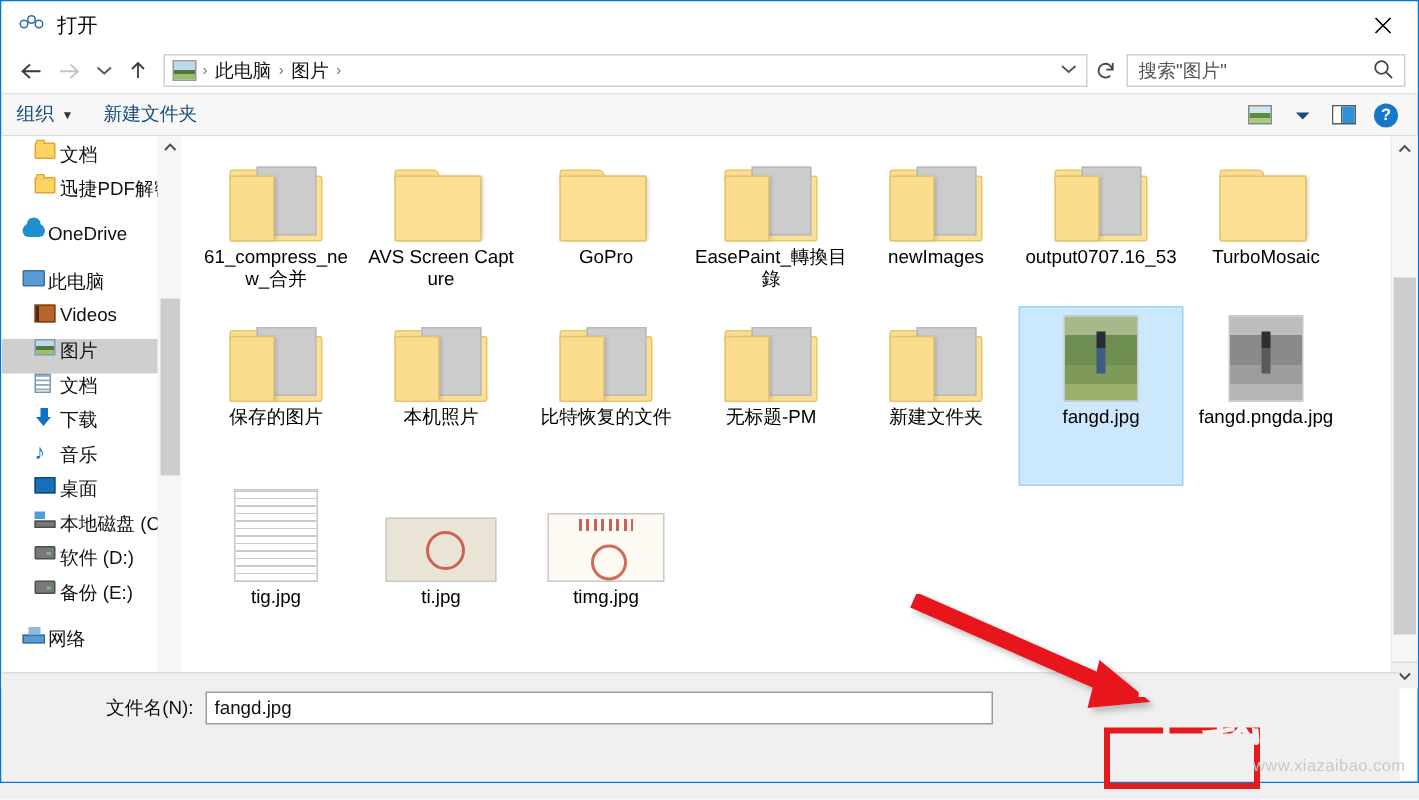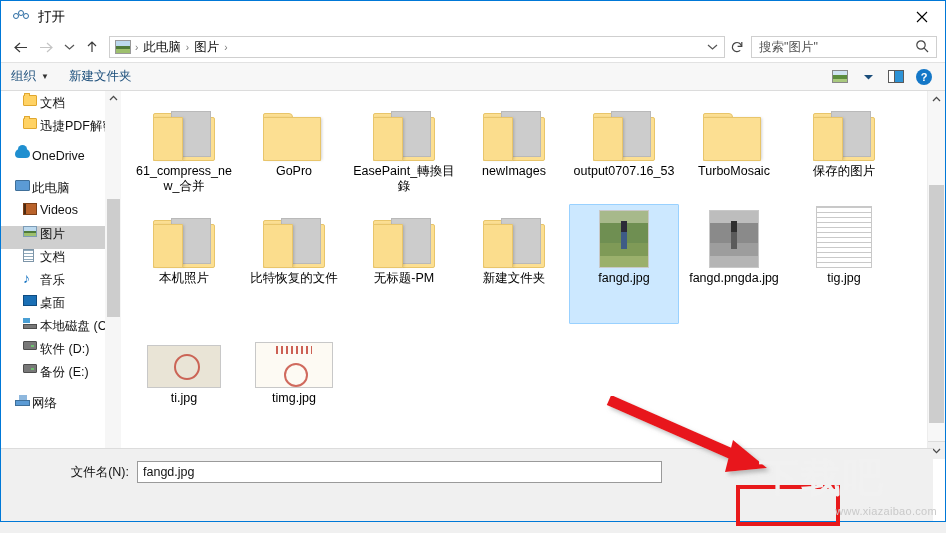--- a/index.html
+++ b/index.html
@@ -419,20 +419,26 @@
             <span class="lbl">图片</span>
           </div>
           <div class="nav-row indent">
             <span class="ico">
               <span class="ic-doc"></span>
             </span>
             <span class="lbl">文档</span>
           </div>
           <div class="nav-row indent">
             <span class="ico">
+              <span class="ic-down"></span>
+            </span>
+            <span class="lbl">下载</span>
+          </div>
+          <div class="nav-row indent">
+            <span class="ico">
               <span class="ic-music">♪</span>
             </span>
             <span class="lbl">音乐</span>
           </div>
           <div class="nav-row indent">
             <span class="ico">
               <span class="ic-desk"></span>
             </span>
             <span class="lbl">桌面</span>
           </div>
@@ -491,20 +497,30 @@
             <div class="tile-label">61_compress_new_合并</div>
           </div>
           <div class="tile">
             <div class="tile-art">
               <div class="folder plain">
                 <span class="back"></span>
                 <span class="tab"></span>
                 <span class="front"></span>
               </div>
             </div>
+            <div class="tile-label">AVS Screen Capture</div>
+          </div>
+          <div class="tile">
+            <div class="tile-art">
+              <div class="folder plain">
+                <span class="back"></span>
+                <span class="tab"></span>
+                <span class="front"></span>
+              </div>
+            </div>
             <div class="tile-label">GoPro</div>
           </div>
           <div class="tile">
             <div class="tile-art">
               <div class="folder">
                 <span class="back"></span>
                 <span class="tab"></span>
                 <span class="thumb th-dark"></span>
                 <span class="front"></span>
               </div>

